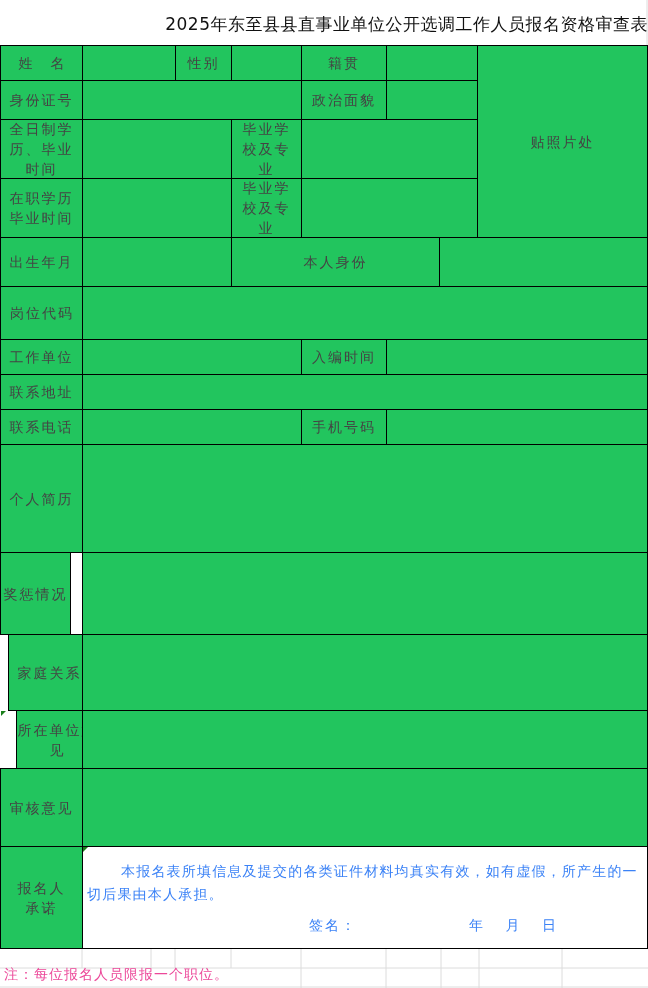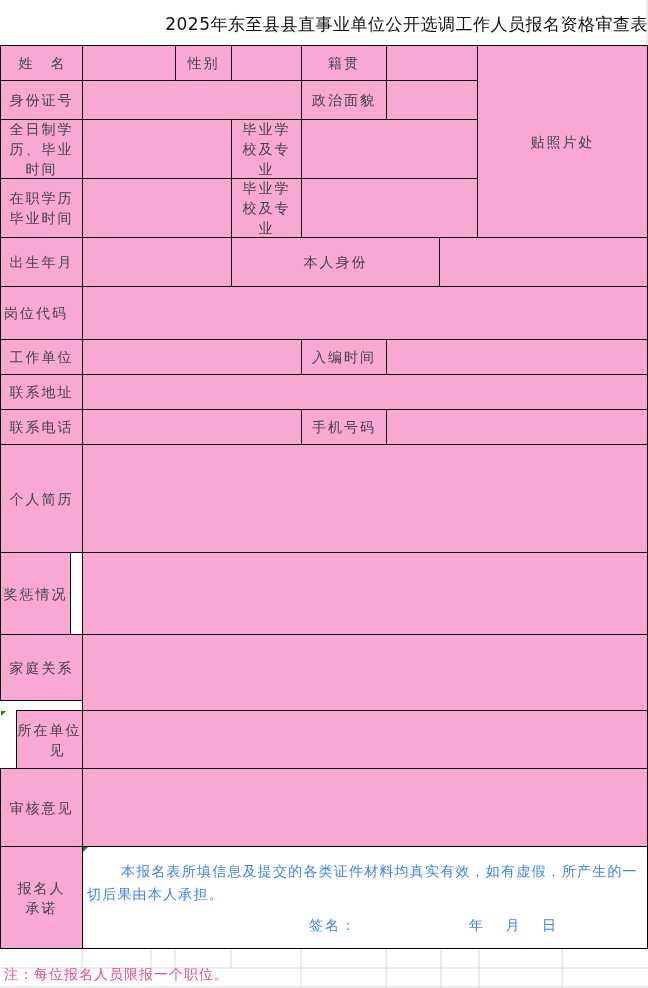--- a/index.html
+++ b/index.html
@@ -3,21 +3,21 @@
 <meta charset="utf-8">
 <style>
   html, body { margin:0; padding:0; }
   body { width:648px; height:988px; background:#fff; position:relative; overflow:hidden;
          font-family:"DejaVu Sans","Liberation Sans",sans-serif; color:#333; }
   .gridbg { position:absolute; left:0; top:0; width:648px; height:988px; }
   .title { position:absolute; left:0; top:0; width:648px; height:45px; line-height:48px;
            text-align:right; font-size:17px; color:#111; letter-spacing:0.5px; }
   .cell { position:absolute; box-sizing:border-box; border:1px solid #000;
           display:flex; align-items:center; justify-content:center; text-align:center;
-          font-size:14px; color:#444; letter-spacing:2px; line-height:20px; background:#f9a8d4; }
+          font-size:14px; color:#444; letter-spacing:2px; line-height:20px; background:#22c55e; }
   .cell.left { justify-content:flex-start; padding-left:4px; }
   .note { position:absolute; left:4px; top:966px; font-size:14px; color:#ec4899; letter-spacing:1px; }
   .pledge { position:absolute; left:82px; top:846px; width:566px; height:103px; box-sizing:border-box;
             border:1px solid #000; background:#fff; font-size:14px; color:#3b82f6; }
   .pledge .txt { position:absolute; left:4px; top:13px; right:2px; text-indent:34px; line-height:23px; letter-spacing:1.2px; }
   .pledge .sig { position:absolute; left:226px; top:70px; letter-spacing:2px; }
   .pledge .date { position:absolute; left:386px; top:70px; word-spacing:18px; letter-spacing:0; }
   .tri { position:absolute; width:0; height:0; border-top:5px solid #1a7f1a; border-right:5px solid transparent; }
 </style>
 </head>
@@ -63,21 +63,21 @@
 <div class="cell" style="left:0;top:178px;width:83px;height:60px;padding:0 8px">在职学历毕业时间</div>
 <div class="cell" style="left:82px;top:178px;width:150px;height:60px"></div>
 <div class="cell" style="left:231px;top:178px;width:71px;height:60px;padding:0 3px">毕业学校及专业</div>
 <div class="cell" style="left:301px;top:178px;width:177px;height:60px"></div>
 
 <div class="cell" style="left:0;top:237px;width:83px;height:50px">出生年月</div>
 <div class="cell" style="left:82px;top:237px;width:150px;height:50px"></div>
 <div class="cell" style="left:231px;top:237px;width:209px;height:50px">本人身份</div>
 <div class="cell" style="left:439px;top:237px;width:209px;height:50px"></div>
 
-<div class="cell left" style="left:0;top:286px;width:83px;height:54px;padding-left:3px">岗位代码</div>
+<div class="cell left" style="left:0;top:286px;width:83px;height:54px;padding-left:9px">岗位代码</div>
 <div class="cell" style="left:82px;top:286px;width:566px;height:54px"></div>
 
 <div class="cell" style="left:0;top:339px;width:83px;height:36px">工作单位</div>
 <div class="cell" style="left:82px;top:339px;width:220px;height:36px"></div>
 <div class="cell" style="left:301px;top:339px;width:86px;height:36px">入编时间</div>
 <div class="cell" style="left:386px;top:339px;width:262px;height:36px"></div>
 
 <div class="cell" style="left:0;top:374px;width:83px;height:36px">联系地址</div>
 <div class="cell" style="left:82px;top:374px;width:566px;height:36px"></div>
 
@@ -85,21 +85,21 @@
 <div class="cell" style="left:82px;top:409px;width:220px;height:36px"></div>
 <div class="cell" style="left:301px;top:409px;width:86px;height:36px">手机号码</div>
 <div class="cell" style="left:386px;top:409px;width:262px;height:36px"></div>
 
 <div class="cell" style="left:0;top:444px;width:83px;height:109px">个人简历</div>
 <div class="cell" style="left:82px;top:444px;width:566px;height:109px"></div>
 
 <div class="cell" style="left:0;top:552px;width:71px;height:83px">奖惩情况</div>
 <div class="cell" style="left:82px;top:552px;width:566px;height:83px"></div>
 
-<div class="cell" style="left:0;top:634px;width:83px;height:67px">家庭关系</div>
+<div class="cell" style="left:8px;top:634px;width:83px;height:77px">家庭关系</div>
 <div class="cell" style="left:82px;top:634px;width:566px;height:77px"></div>
 
 <div class="cell" style="left:16px;top:710px;width:83px;height:59px;padding:0 0">所在单位意见</div>
 <div class="cell" style="left:82px;top:710px;width:566px;height:59px"></div>
 <div class="tri" style="left:1px;top:711px"></div>
 
 <div class="cell" style="left:0;top:768px;width:83px;height:79px">审核意见</div>
 <div class="cell" style="left:82px;top:768px;width:566px;height:79px"></div>
 
 <div class="cell" style="left:0;top:846px;width:83px;height:103px;padding:0 16px">报名人承诺</div>

